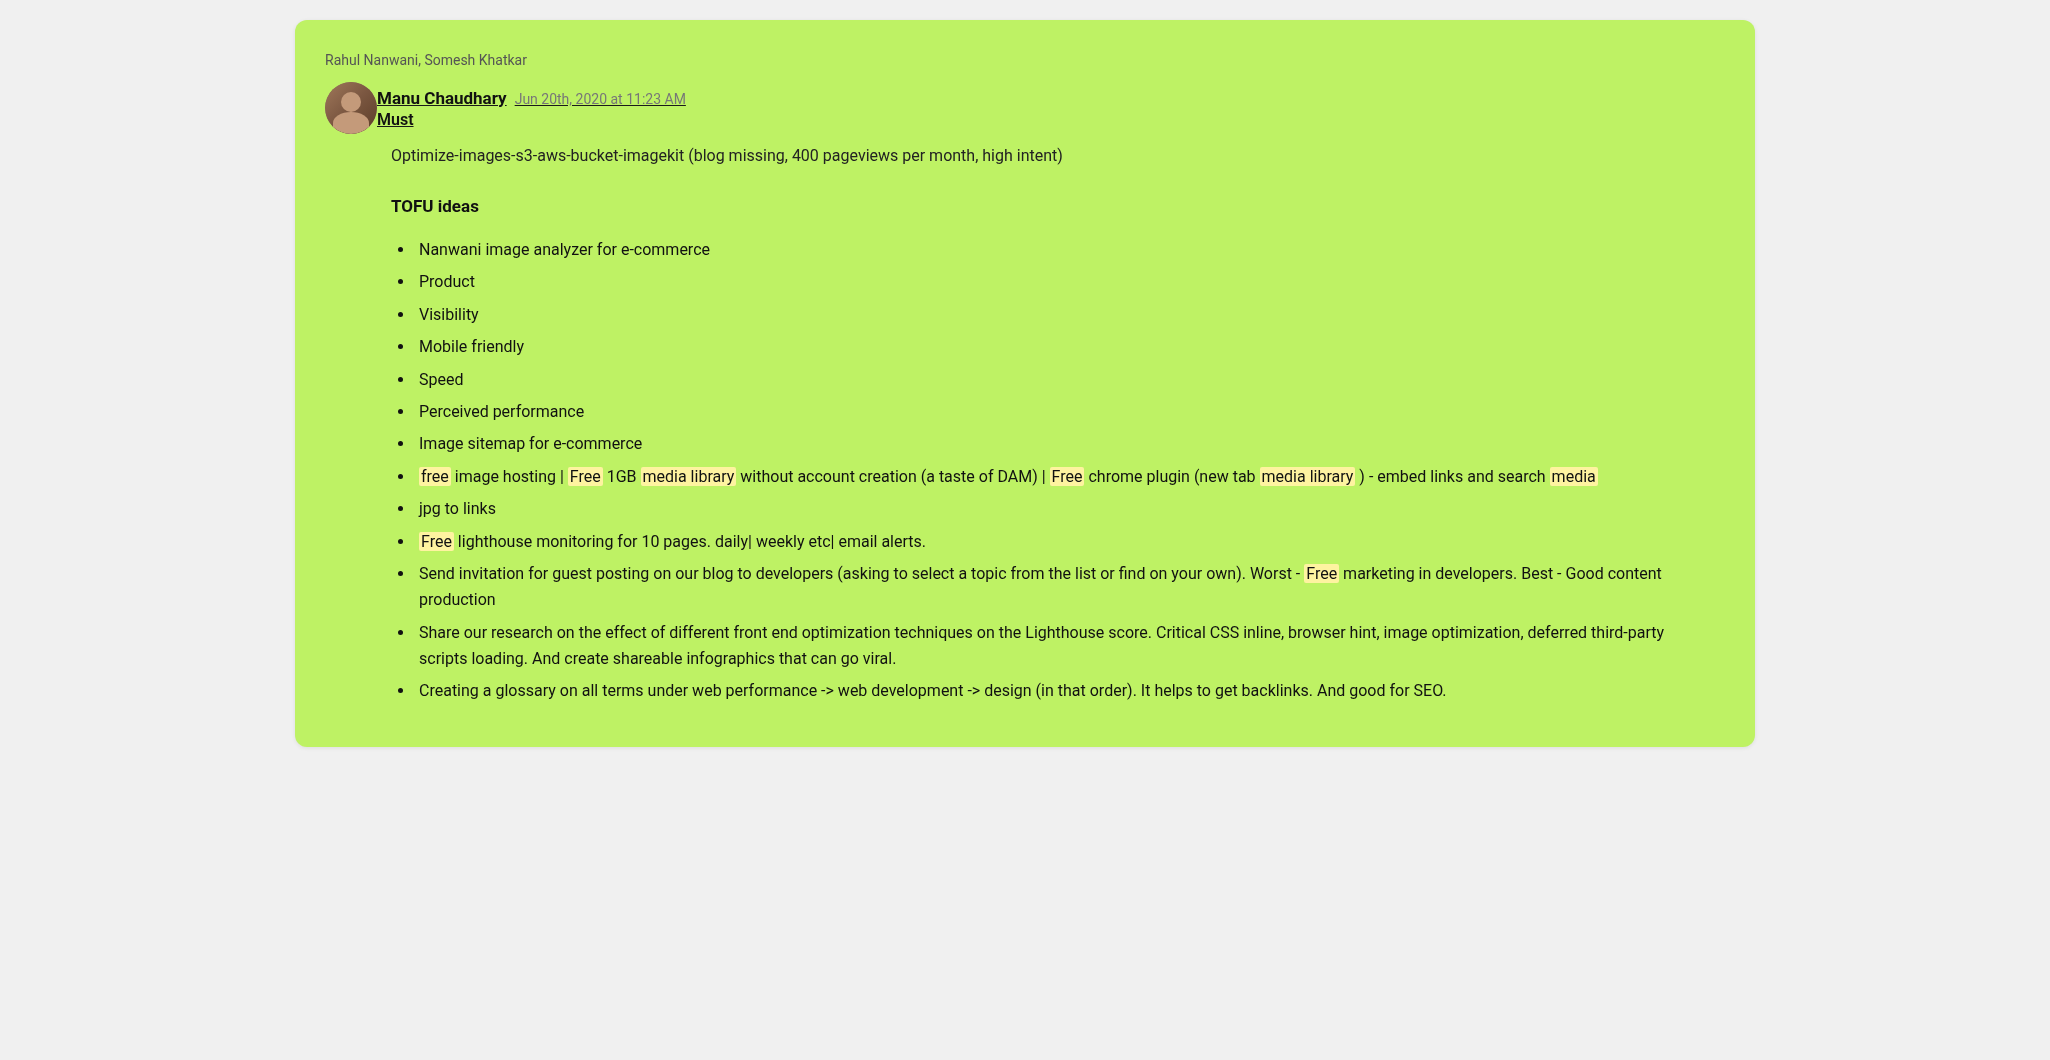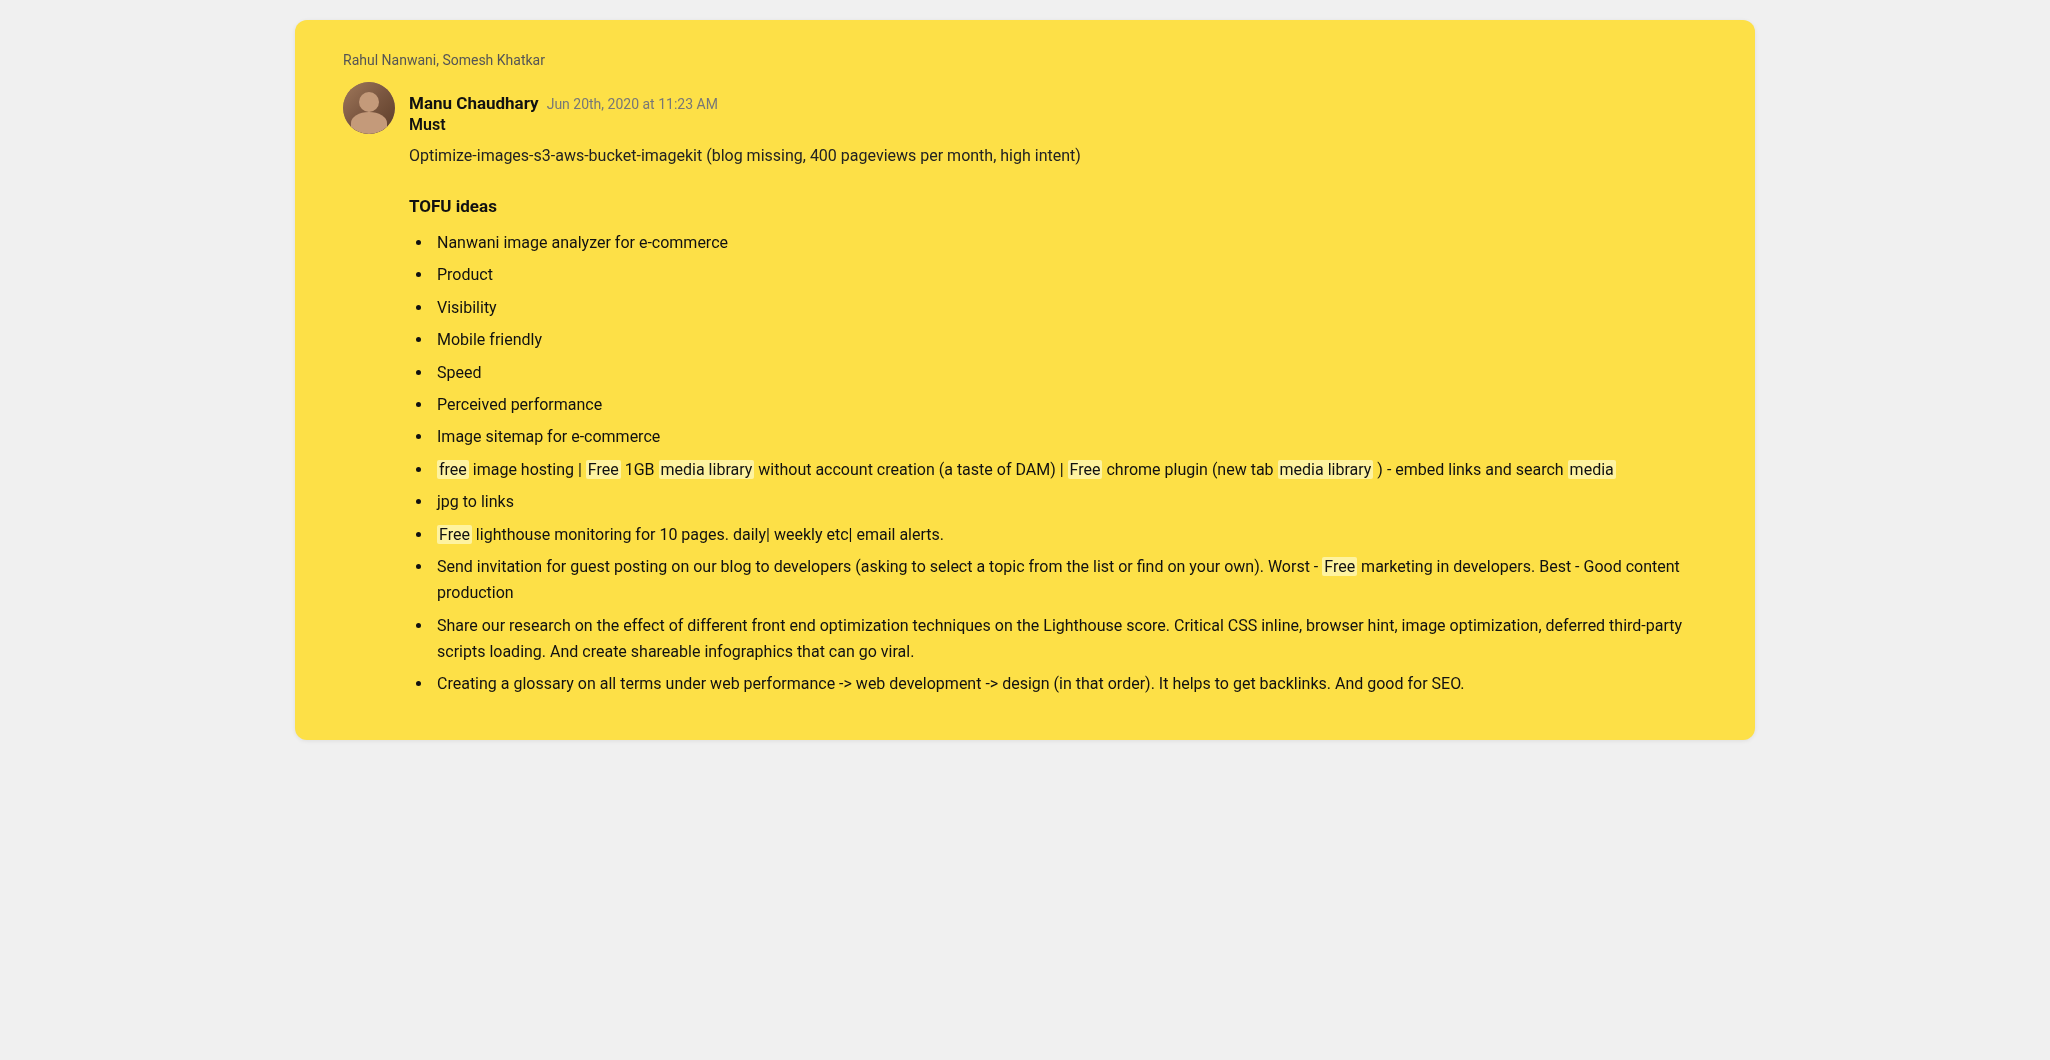--- a/index.html
+++ b/index.html
@@ -14,39 +14,39 @@
       font-size: 16px;
       color: #1a1a1a;
       display: flex;
       justify-content: center;
       align-items: flex-start;
       min-height: 100vh;
       padding: 20px;
     }
 
     .card {
-      background: #fde047;
+      background: #bef264;
       border-radius: 12px;
-      padding: 32px 40px 36px 48px;
+      padding: 32px 40px 36px 30px;
       max-width: 1460px;
       width: 100%;
       box-shadow: 0 1px 4px rgba(0,0,0,0.08);
     }
 
     .authors-line {
       font-size: 14px;
       color: #555;
       margin-bottom: 14px;
     }
 
     .user-header {
       display: flex;
-      align-items: flex-end;
-      gap: 14px;
+      align-items: center;
       margin-bottom: 6px;
+      text-decoration: underline;
     }
 
     .avatar {
       width: 52px;
       height: 52px;
       border-radius: 50%;
       background: #8b6f5e;
       flex-shrink: 0;
       overflow: hidden;
       display: flex;
@@ -123,21 +123,21 @@
       margin-left: 66px;
       line-height: 1.5;
     }
 
     .section-title {
       font-weight: 700;
       font-size: 17px;
       color: #111;
       margin-top: 28px;
       margin-left: 66px;
-      margin-bottom: 14px;
+      margin-bottom: 21px;
     }
 
     .bullet-list {
       margin-left: 90px;
       list-style: disc;
       line-height: 1.65;
     }
 
     .bullet-list li {
       font-size: 16px;

